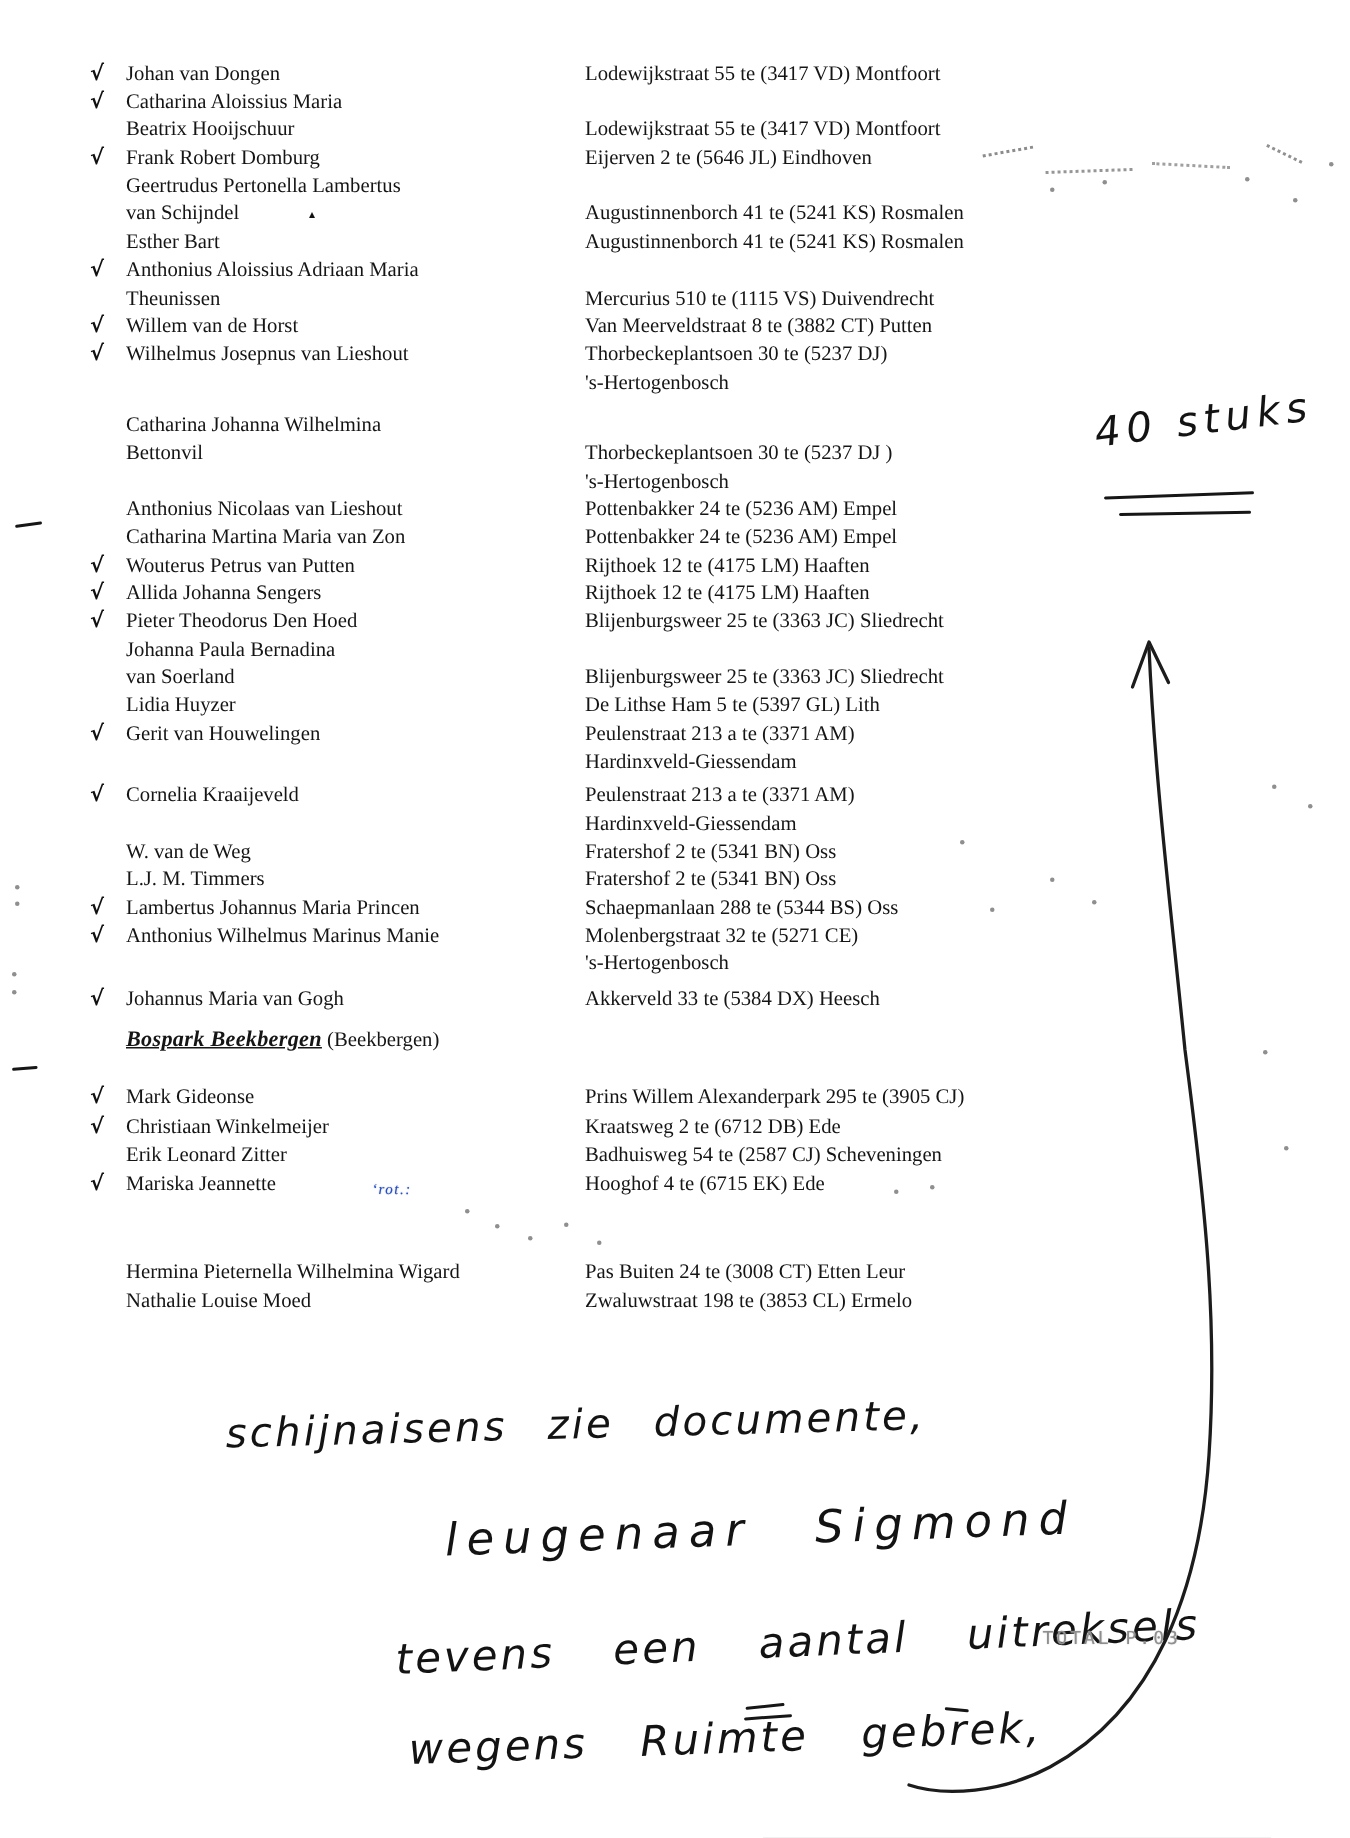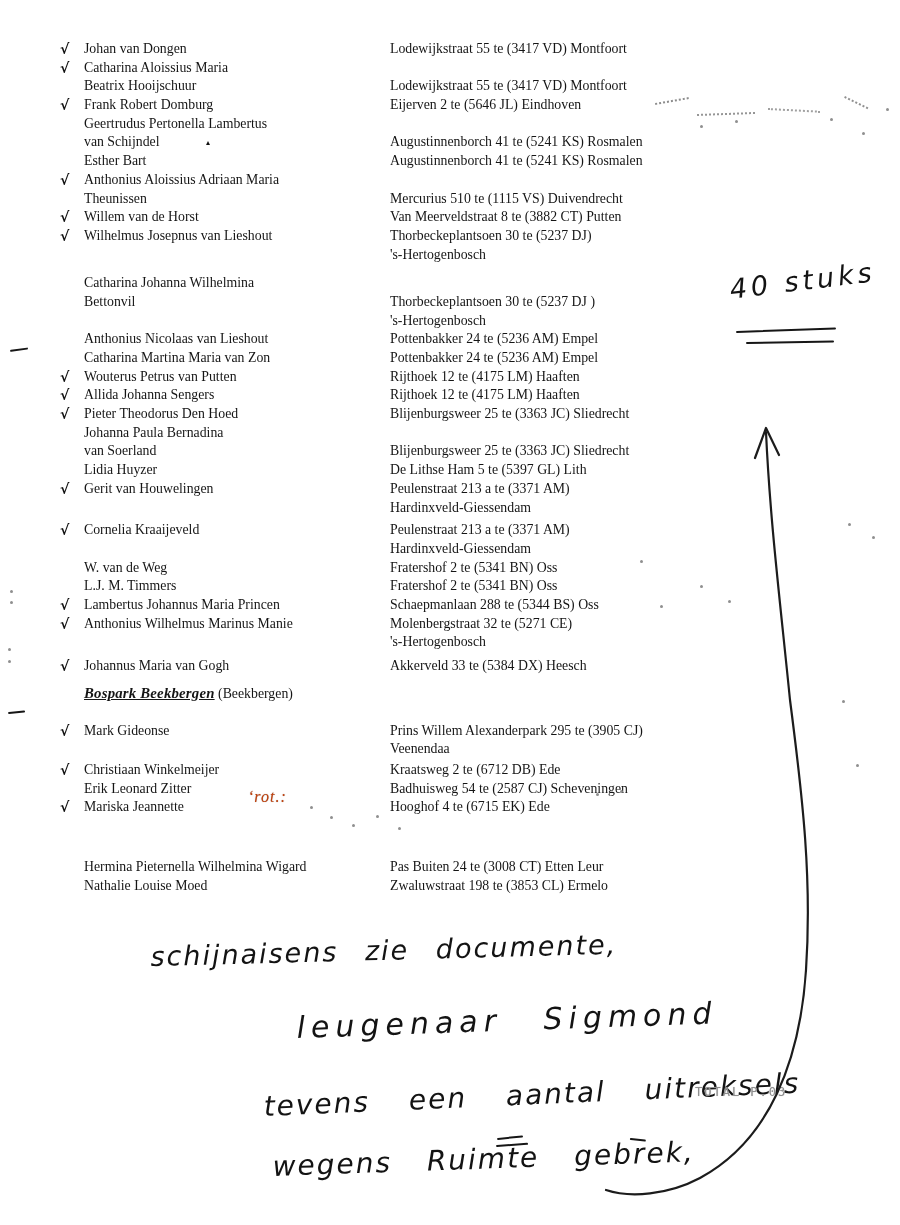--- a/index.html
+++ b/index.html
@@ -31,21 +31,21 @@
   .hw-n2{left:296px;top:1010px;font-size:30px;letter-spacing:6px;word-spacing:26px;transform:rotate(-2deg);}
   .hw-n3{left:263px;top:1090px;font-size:28px;letter-spacing:2px;word-spacing:28px;transform:rotate(-2.5deg);}
   .hw-n4{left:272px;top:1150px;font-size:28px;letter-spacing:2px;word-spacing:24px;transform:rotate(-2deg);}
   .fax{
     position:absolute;left:695px;top:1085px;font-family:"DejaVu Sans Mono", monospace;
     font-size:12px;letter-spacing:2px;color:#8e8e8e;text-shadow:0 0 1px #bbb;
   }
   .stroke{position:absolute;height:2px;background:#161616;border-radius:1px;transform-origin:left top;}
   .inkmark{position:absolute;left:206px;top:138px;font-size:8px;color:#111;font-family:"DejaVu Sans",sans-serif;}
   .margin-smudge{
-    position:absolute;left:248px;top:788px;font-size:16px;font-style:italic;color:#c2410c;
+    position:absolute;left:248px;top:788px;font-size:10px;font-style:italic;color:#1d4ed8;
     font-family:"Liberation Serif",serif;letter-spacing:1px;text-shadow:0 0 1px #999;
   }
   .arrow-svg{position:absolute;left:0;top:0;pointer-events:none;}
   .noise{position:absolute;transform-origin:left top;}
   .dot{position:absolute;width:3px;height:3px;background:#8f8f8f;border-radius:50%;}
 </style>
 </head>
 <body>
 
 <div class="page">
@@ -254,25 +254,20 @@
       <span class="nm"><span class="name">Bospark Beekbergen</span><span class="suffix"> (Beekbergen)</span></span>
       <span class="addr"></span>
     </div>
   <div class="gap" style="height: 18px;"></div>
     <div class="row">
       <span class="check">√</span>
       <span class="nm"><span class="name">Mark Gideonse</span><span class="suffix"></span></span>
       <span class="addr">Prins Willem Alexanderpark 295 te (3905 CJ)</span>
     </div>
 
-    <div class="row">
-      <span class="check"></span>
-      <span class="nm"><span class="name"></span><span class="suffix"></span></span>
-      <span class="addr">Veenendaa</span>
-    </div>
   <div class="gap" style="height: 2px;"></div>
     <div class="row">
       <span class="check">√</span>
       <span class="nm"><span class="name">Christiaan Winkelmeijer</span><span class="suffix"></span></span>
       <span class="addr">Kraatsweg 2 te (6712 DB) Ede</span>
     </div>
 
     <div class="row">
       <span class="check"></span>
       <span class="nm"><span class="name">Erik Leonard Zitter</span><span class="suffix"></span></span>

